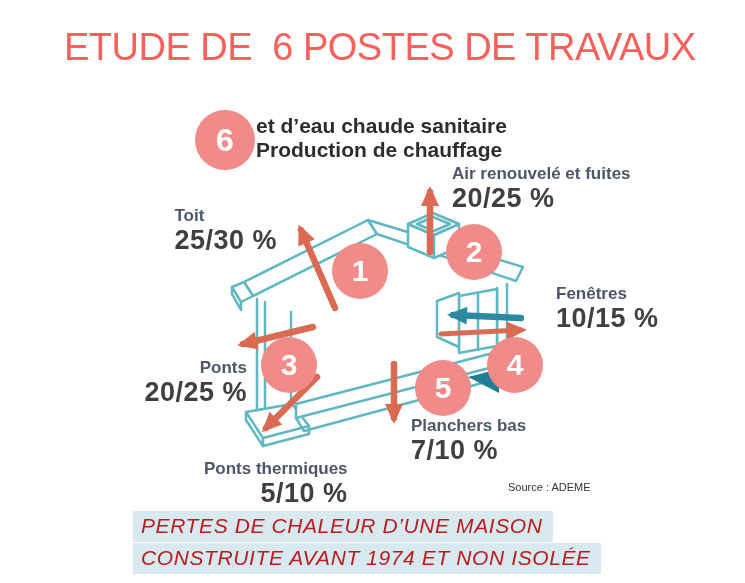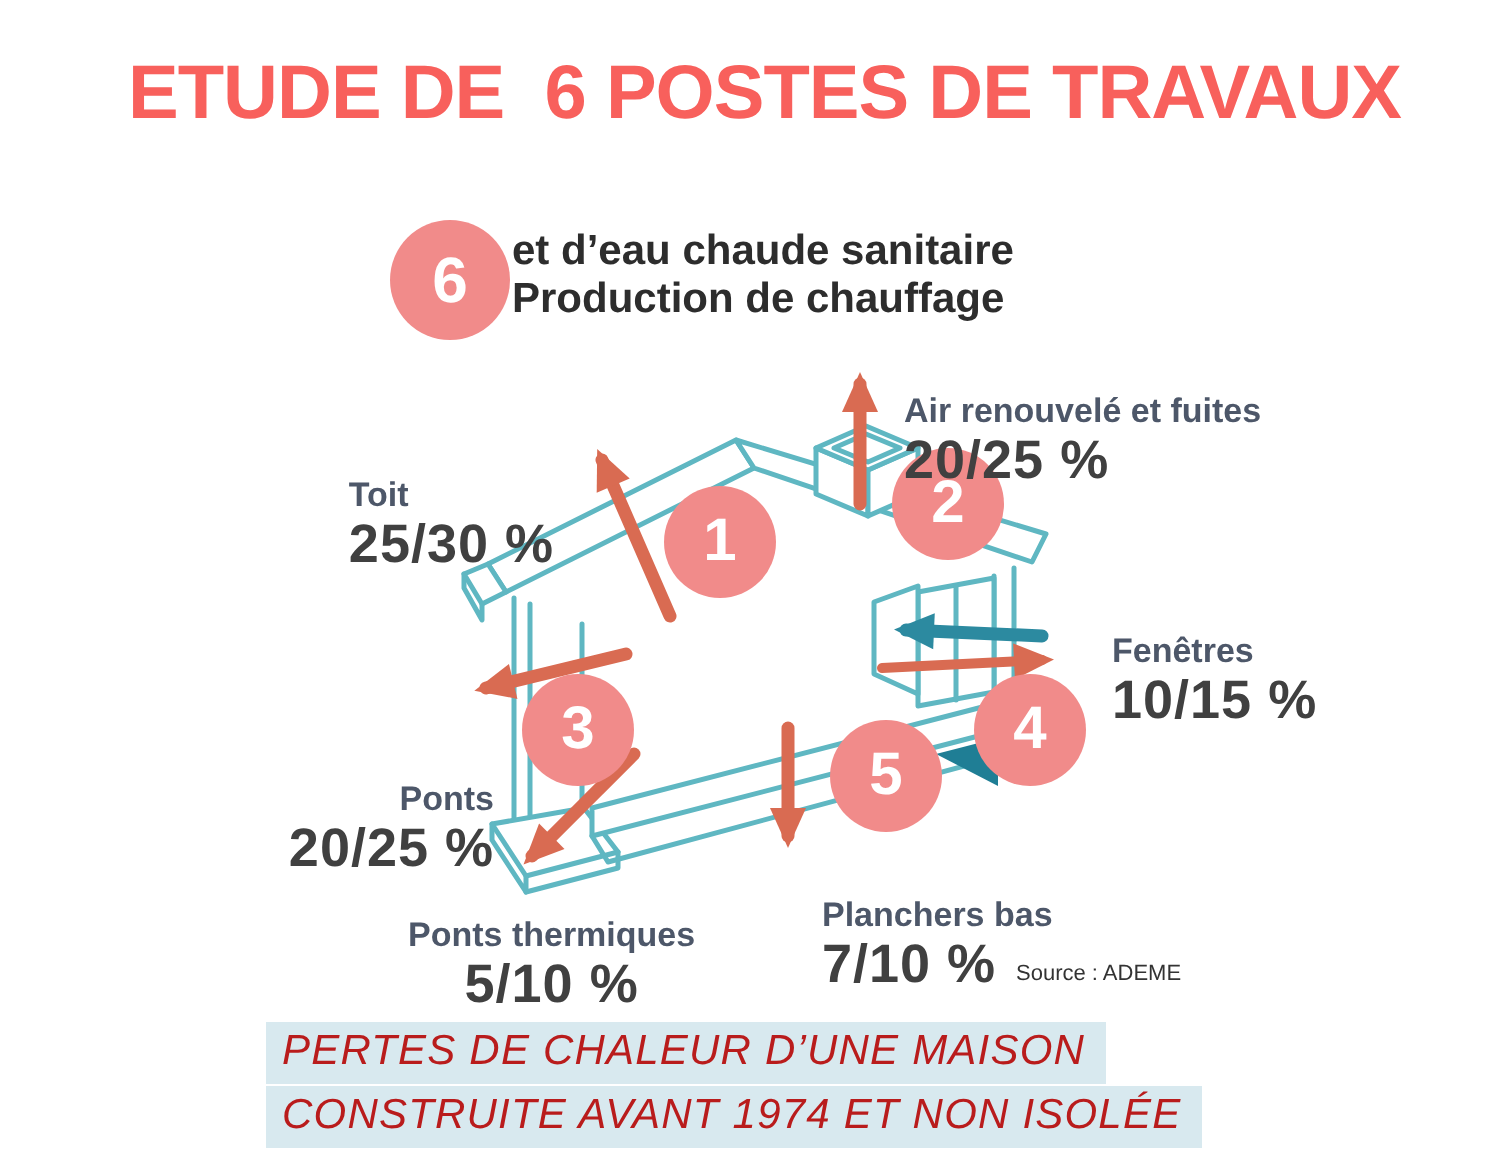--- a/index.html
+++ b/index.html
@@ -1,48 +1,48 @@
 <!DOCTYPE html>
 <html><head>
 <meta charset="utf-8">
 <style>
   html,body{margin:0;padding:0;background:#fff;}
   .stage{
     position:relative;width:745px;height:583px;background:#ffffff;
     font-family:"Liberation Sans",sans-serif;overflow:hidden;
   }
   .title{
-    position:absolute;left:64px;top:26px;font-size:38px;font-weight:700;
+    position:absolute;left:64px;top:26px;font-size:38px;font-weight:400;
     color:#f8605c;letter-spacing:-0.5px;white-space:pre;
   }
   .diagram-svg{position:absolute;left:0;top:0;z-index:1;}
   .marker{
     position:absolute;z-index:2;width:56px;height:56px;border-radius:50%;
     background:#f18b8a;color:#ffffff;display:flex;align-items:center;
     justify-content:center;font-size:30px;font-weight:700;
   }
   .m6{width:60px;height:60px;left:195px;top:110px;font-size:32px;}
   .m1{left:332px;top:243px;}
   .m2{left:446px;top:224px;}
   .m3{left:261px;top:337px;}
   .m4{left:487px;top:337px;}
   .m5{left:415px;top:360px;}
   .legend-text{
     position:absolute;z-index:3;left:256px;top:114px;font-size:21px;
     line-height:23.5px;color:#2d2d2d;font-weight:600;
   }
-  .callout{position:absolute;z-index:3;margin-top:32px;}
+  .callout{position:absolute;z-index:3;}
   .clabel{font-size:17px;font-weight:600;color:#4d5769;line-height:19px;}
   .cvalue{font-size:27px;font-weight:700;color:#404040;line-height:30px;letter-spacing:0.5px;}
   .air{left:452px;top:164px;text-align:left;}
   .toit{right:468px;top:206px;text-align:left;}
   .fenetres{left:556px;top:284px;text-align:left;}
   .murs{right:498px;top:358px;text-align:right;}
   .planchers{left:411px;top:416px;text-align:left;}
-  .ponts{left:204px;top:426px;text-align:center;}
+  .ponts{left:204px;top:459px;text-align:right;}
   .source{
     position:absolute;z-index:3;left:508px;top:481px;font-size:11px;
     color:#333333;font-weight:500;
   }
   .caption{position:absolute;z-index:3;left:133px;top:511px;}
   .caption-line{
     display:table;background:#d8e9ef;color:#b91c1c;font-size:21px;
     font-weight:500;letter-spacing:0.6px;padding:3px 10px 4px 8px;
     margin-bottom:1px;white-space:pre;font-style:italic;
   }

